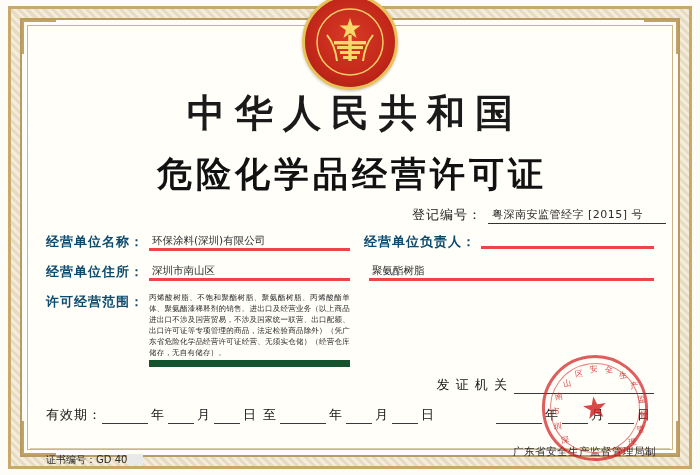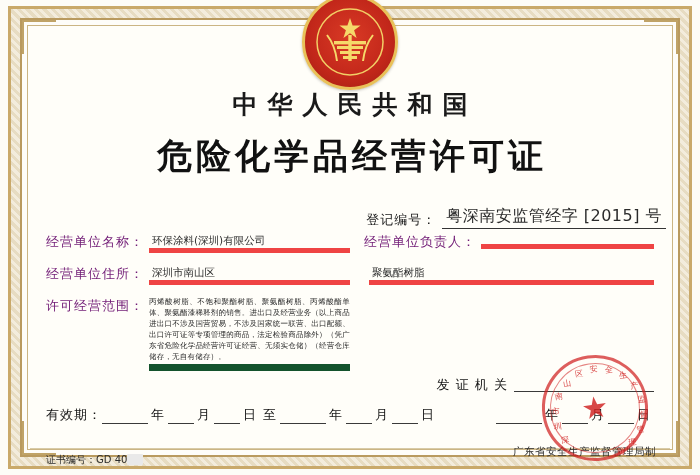--- a/index.html
+++ b/index.html
@@ -63,21 +63,21 @@
   .emblem svg { display:block; }
 
   
   .title-zone {
     position: absolute;
     left: 0; right: 0; top: 88px;
     text-align: center;
   }
   .title-country {
     font-family: "DejaVu Sans", "Liberation Sans", sans-serif;
-    font-size: 25px;
+    font-size: 38px;
     font-weight: 700;
     letter-spacing: 10px;
     color: #1a1a1a;
     text-indent: 10px;
   }
   .title-main {
     margin-top: 12px;
     font-family: "DejaVu Sans", "Liberation Sans", sans-serif;
     font-size: 35px;
     font-weight: 700;
@@ -93,21 +93,21 @@
     display: flex; align-items: flex-end;
     font-size: 13px; color: #1a1a1a;
     font-family: "DejaVu Sans", "Liberation Sans", sans-serif;
   }
   .reg-label { letter-spacing: 1px; }
   .reg-value {
     margin-left: 6px;
     min-width: 178px;
     border-bottom: 1px solid #333;
     padding: 0 4px 1px 4px;
-    font-size: 16px;
+    font-size: 11px;
     color: #2b2b2b;
     letter-spacing: 0.5px;
     position: relative;
   }
   .redact {
     display: inline-block;
     background: #e9e9e9;
     color: transparent;
     border-radius: 1px;
   }
@@ -115,29 +115,30 @@
   
   .body {
     position: absolute;
     left: 46px; right: 46px; top: 232px;
   }
   .row { display: flex; margin-bottom: 11px; }
   .col { display: flex; width: 50%; align-items: flex-start; }
   .flabel {
     font-family: "DejaVu Sans", "Liberation Sans", sans-serif;
     font-size: 13px;
-    color: #701a75;
+    color: #0c4a6e;
     letter-spacing: 1px;
     white-space: nowrap;
     padding-top: 1px;
+    font-weight: bold;
   }
   .fvalue {
     flex: 1;
     margin-left: 5px;
-    border-bottom: 5px solid #ef4444;
+    border-bottom: 3px solid #ef4444;
     min-height: 17px;
     font-size: 10.5px;
     color: #2e2e2e;
     font-family: "DejaVu Sans", "Liberation Sans", sans-serif;
     padding: 1px 3px 1px 3px;
     line-height: 14px;
   }
 
   
   .scope-row { display: flex; margin-bottom: 6px; }
@@ -153,21 +154,21 @@
     border-bottom: 7px solid #14532d;
     padding-bottom: 2px;
     text-align: justify;
   }
   .scope-right { width: 50%; padding-left: 10px; }
 
   
   .issue-line {
     position: absolute;
     right: 46px; top: 376px;
-    display: flex; align-items: flex-start;
+    display: flex; align-items: flex-end;
     font-size: 13px;
     color: #151515;
     font-family: "DejaVu Sans", "Liberation Sans", sans-serif;
     letter-spacing: 1px;
   }
   .issue-value {
     margin-left: 6px;
     width: 140px;
     border-bottom: 1px solid #3a3a3a;
     height: 16px;

